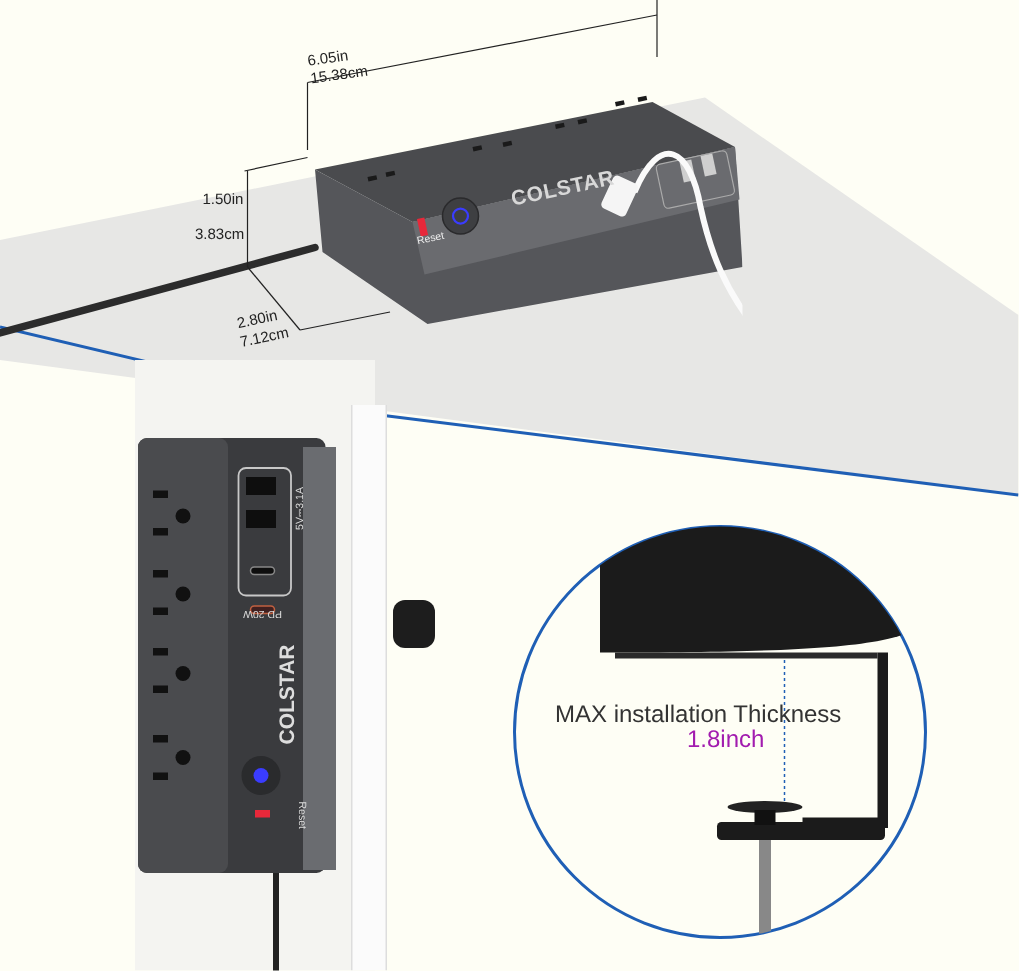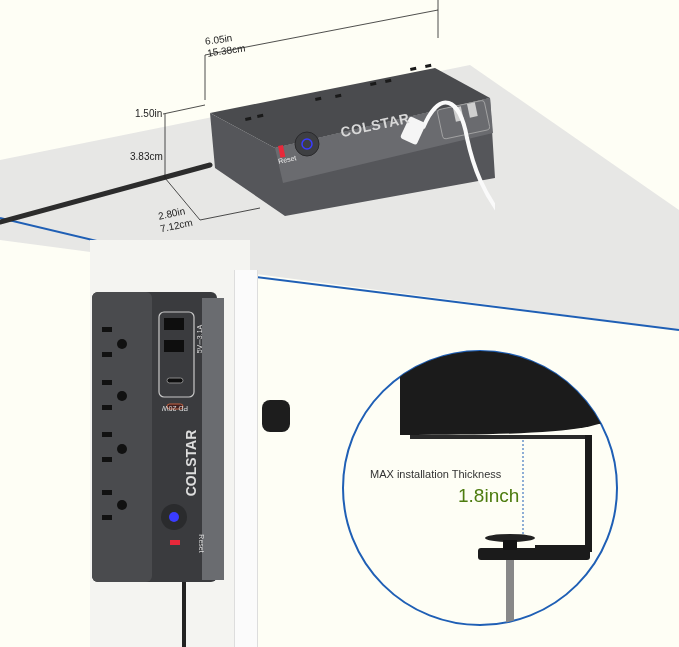--- a/index.html
+++ b/index.html
@@ -56,21 +56,21 @@
 
   <circle cx="102" cy="106" r="12" fill="#3e3f42" stroke="#2a2a2c"></circle>
   <circle cx="102" cy="106" r="5" fill="none" stroke="#3a3cff" stroke-width="1.5"></circle>
 </svg>
 
 <div class="abs" style="left:340px;top:117px;color:#d8d8d8;font-weight:bold;font-size:14px;transform:rotate(-12deg);letter-spacing:0.5px">COLSTAR</div>
 <div class="abs" style="left:278px;top:156px;color:#eee;font-size:7px;transform:rotate(-12deg)">Reset</div>
 
 <div class="abs dim-text" style="left:205px;top:34px;transform:rotate(-8deg)">6.05in</div>
 <div class="abs dim-text" style="left:207px;top:45px;transform:rotate(-8deg)">15.38cm</div>
-<div class="abs dim-text" style="left:135px;top:108px">1.50in</div>
+<div class="abs dim-text" style="left:135px;top:128px">1.50in</div>
 <div class="abs dim-text" style="left:130px;top:151px">3.83cm</div>
 <div class="abs dim-text" style="left:158px;top:208px;transform:rotate(-12deg)">2.80in</div>
 <div class="abs dim-text" style="left:160px;top:220px;transform:rotate(-12deg)">7.12cm</div>
 
 <div class="abs" style="left:90px;top:240px;width:160px;height:407px;background:#f4f4f1"></div>
 <div class="abs" style="left:234px;top:270px;width:22px;height:377px;background:#fbfbfb;border-left:1px solid #ddd;border-right:1px solid #ddd"></div>
 
 <svg class="abs" style="left:92px;top:292px" width="140" height="360">
   <rect x="0" y="0" width="125" height="290" rx="6" fill="#3a3b3e"></rect>
   <rect x="0" y="0" width="60" height="290" rx="6" fill="#4a4b4e"></rect>
@@ -117,14 +117,14 @@
     <path d="M60,10 L280,10 L280,70 C270,90 220,95 60,95 Z" fill="#1b1b1b"></path>
     <rect x="70" y="95" width="175" height="4" fill="#2a2a2a"></rect>
     <path d="M245,95 L252,95 L252,212 L195,212 L195,205 L245,205 Z" fill="#1b1b1b"></path>
     <rect x="138" y="208" width="112" height="12" rx="3" fill="#1b1b1b"></rect>
     <rect x="166" y="220" width="8" height="70" fill="#888"></rect>
     <ellipse cx="170" cy="198" rx="25" ry="4" fill="#222"></ellipse>
     <rect x="163" y="200" width="14" height="10" fill="#111"></rect>
     <line x1="183" y1="100" x2="183" y2="196" stroke="#1f5fb5" stroke-width="1" stroke-dasharray="2,2"></line>
   </g>
 </svg>
-<div class="abs" style="left:370px;top:468px;font-size:11px;color:#333;white-space:nowrap">MAX installation Thickness</div>
-<div class="abs" style="left:458px;top:485px;font-size:19px;color:#4d7c0f;white-space:nowrap">1.8inch</div>
+<div class="abs" style="left:370px;top:468px;font-size:16px;color:#333;white-space:nowrap">MAX installation Thickness</div>
+<div class="abs" style="left:458px;top:485px;font-size:16px;color:#a21caf;white-space:nowrap">1.8inch</div>
 
 </body></html>

